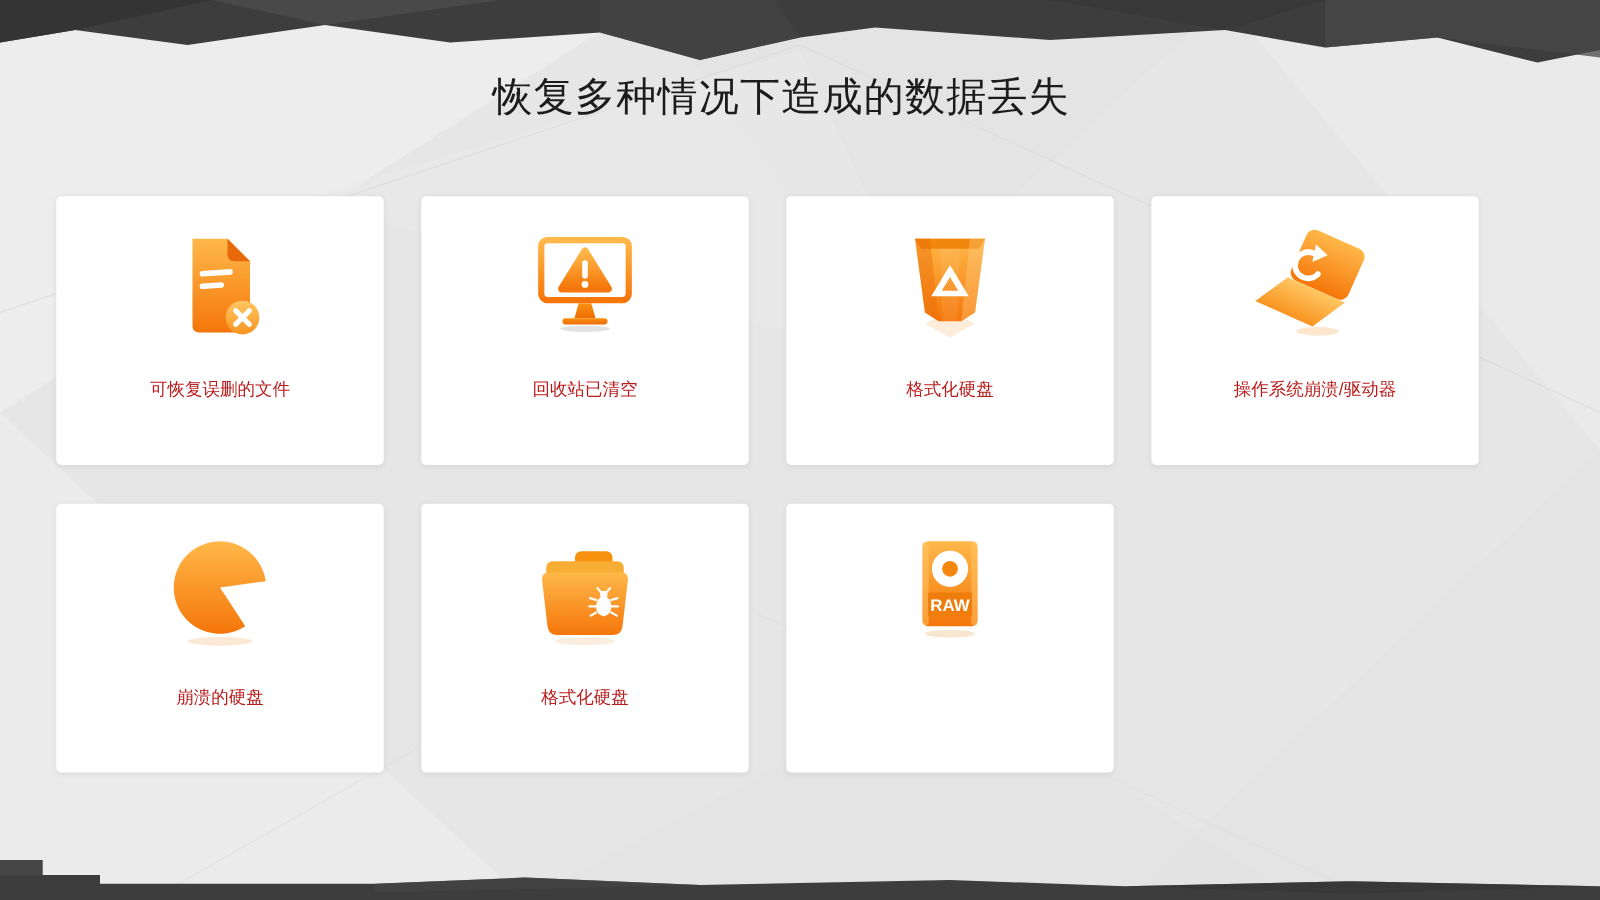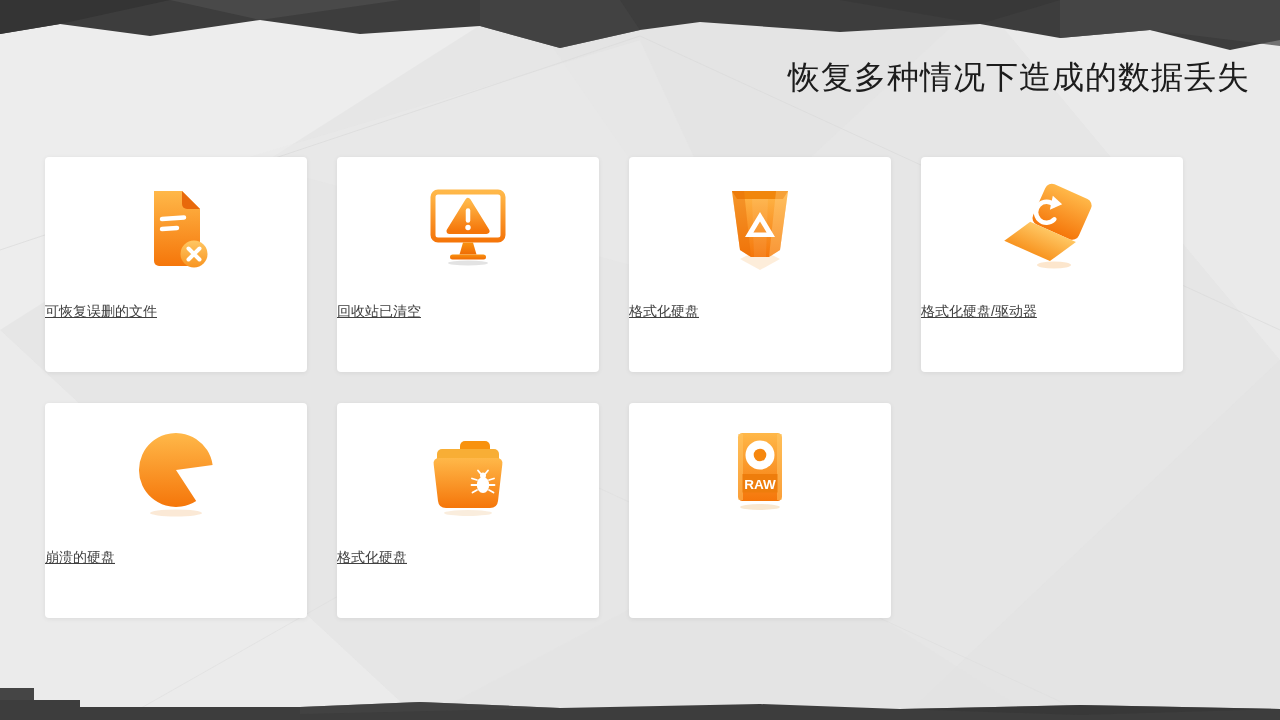--- a/index.html
+++ b/index.html
@@ -10,21 +10,21 @@
     background: #e6e6e6;
   }
   .stage { position: relative; width: 1280px; height: 720px; }
   .bg-svg { position: absolute; inset: 0; z-index: 0; }
   .content { position: absolute; inset: 0; z-index: 1; }
 
   .section-title {
     position: absolute;
     top: 56px; left: 0;
     width: 1250px;
-    text-align: right;
+    text-align: center;
     font-size: 32px;
     font-weight: 400;
     color: #1c1c1c;
     letter-spacing: 1px;
   }
 
   .card-grid {
     position: absolute;
     left: 45px; top: 157px;
     display: grid;
@@ -44,25 +44,24 @@
     position: absolute;
     top: 22px; left: 50%;
     transform: translateX(-50%);
     width: 96px; height: 96px;
   }
   .icon-wrap svg { width: 96px; height: 96px; display: block; }
   .card-label {
     position: absolute;
     top: 146px; left: 0;
     width: 100%;
-    text-align: left;
+    text-align: center;
     font-size: 14px;
     line-height: 16px;
-    color: #404040;
-    text-decoration: underline;
+    color: #b91c1c;
   }
 </style>
 </head>
 <body>
 
 <div class="stage">
 
   <svg width="0" height="0" style="position:absolute" aria-hidden="true">
     <defs>
       <linearGradient id="gradMain" x1="0" y1="0" x2="0" y2="1">
@@ -163,21 +162,21 @@
           <svg viewBox="0 0 96 96">
             <ellipse cx="50" cy="86" rx="17" ry="3.5" fill="#F6AD59" opacity="0.3"></ellipse>
             <g transform="rotate(24 48 48)">
               <rect x="26" y="8" width="50" height="44" rx="7" fill="url(#gradMain)"></rect>
               <path d="M26,52 H76 L60,80 H10 Z" fill="url(#gradLight)"></path>
               <path d="M47,40 A10.5,10.5 0 1 1 41,27" fill="none" stroke="#fff" stroke-width="4.5" stroke-linecap="round"></path>
               <polygon points="36,19 48,23 39,33" fill="#fff"></polygon>
             </g>
           </svg>
         </div>
-        <div class="card-label">格式化硬盘/驱动器</div>
+        <div class="card-label">操作系统崩溃/驱动器</div>
       </div>
 
 
       <div class="card">
         <div class="icon-wrap">
           <svg viewBox="0 0 96 96">
             <ellipse cx="48" cy="88" rx="26" ry="3.5" fill="#F8DBBB" opacity="0.6"></ellipse>
             <path d="M48,45 L84.6,39.9 A37,37 0 1 0 68.2,76 Z" fill="url(#gradMain)"></path>
           </svg>
         </div>

